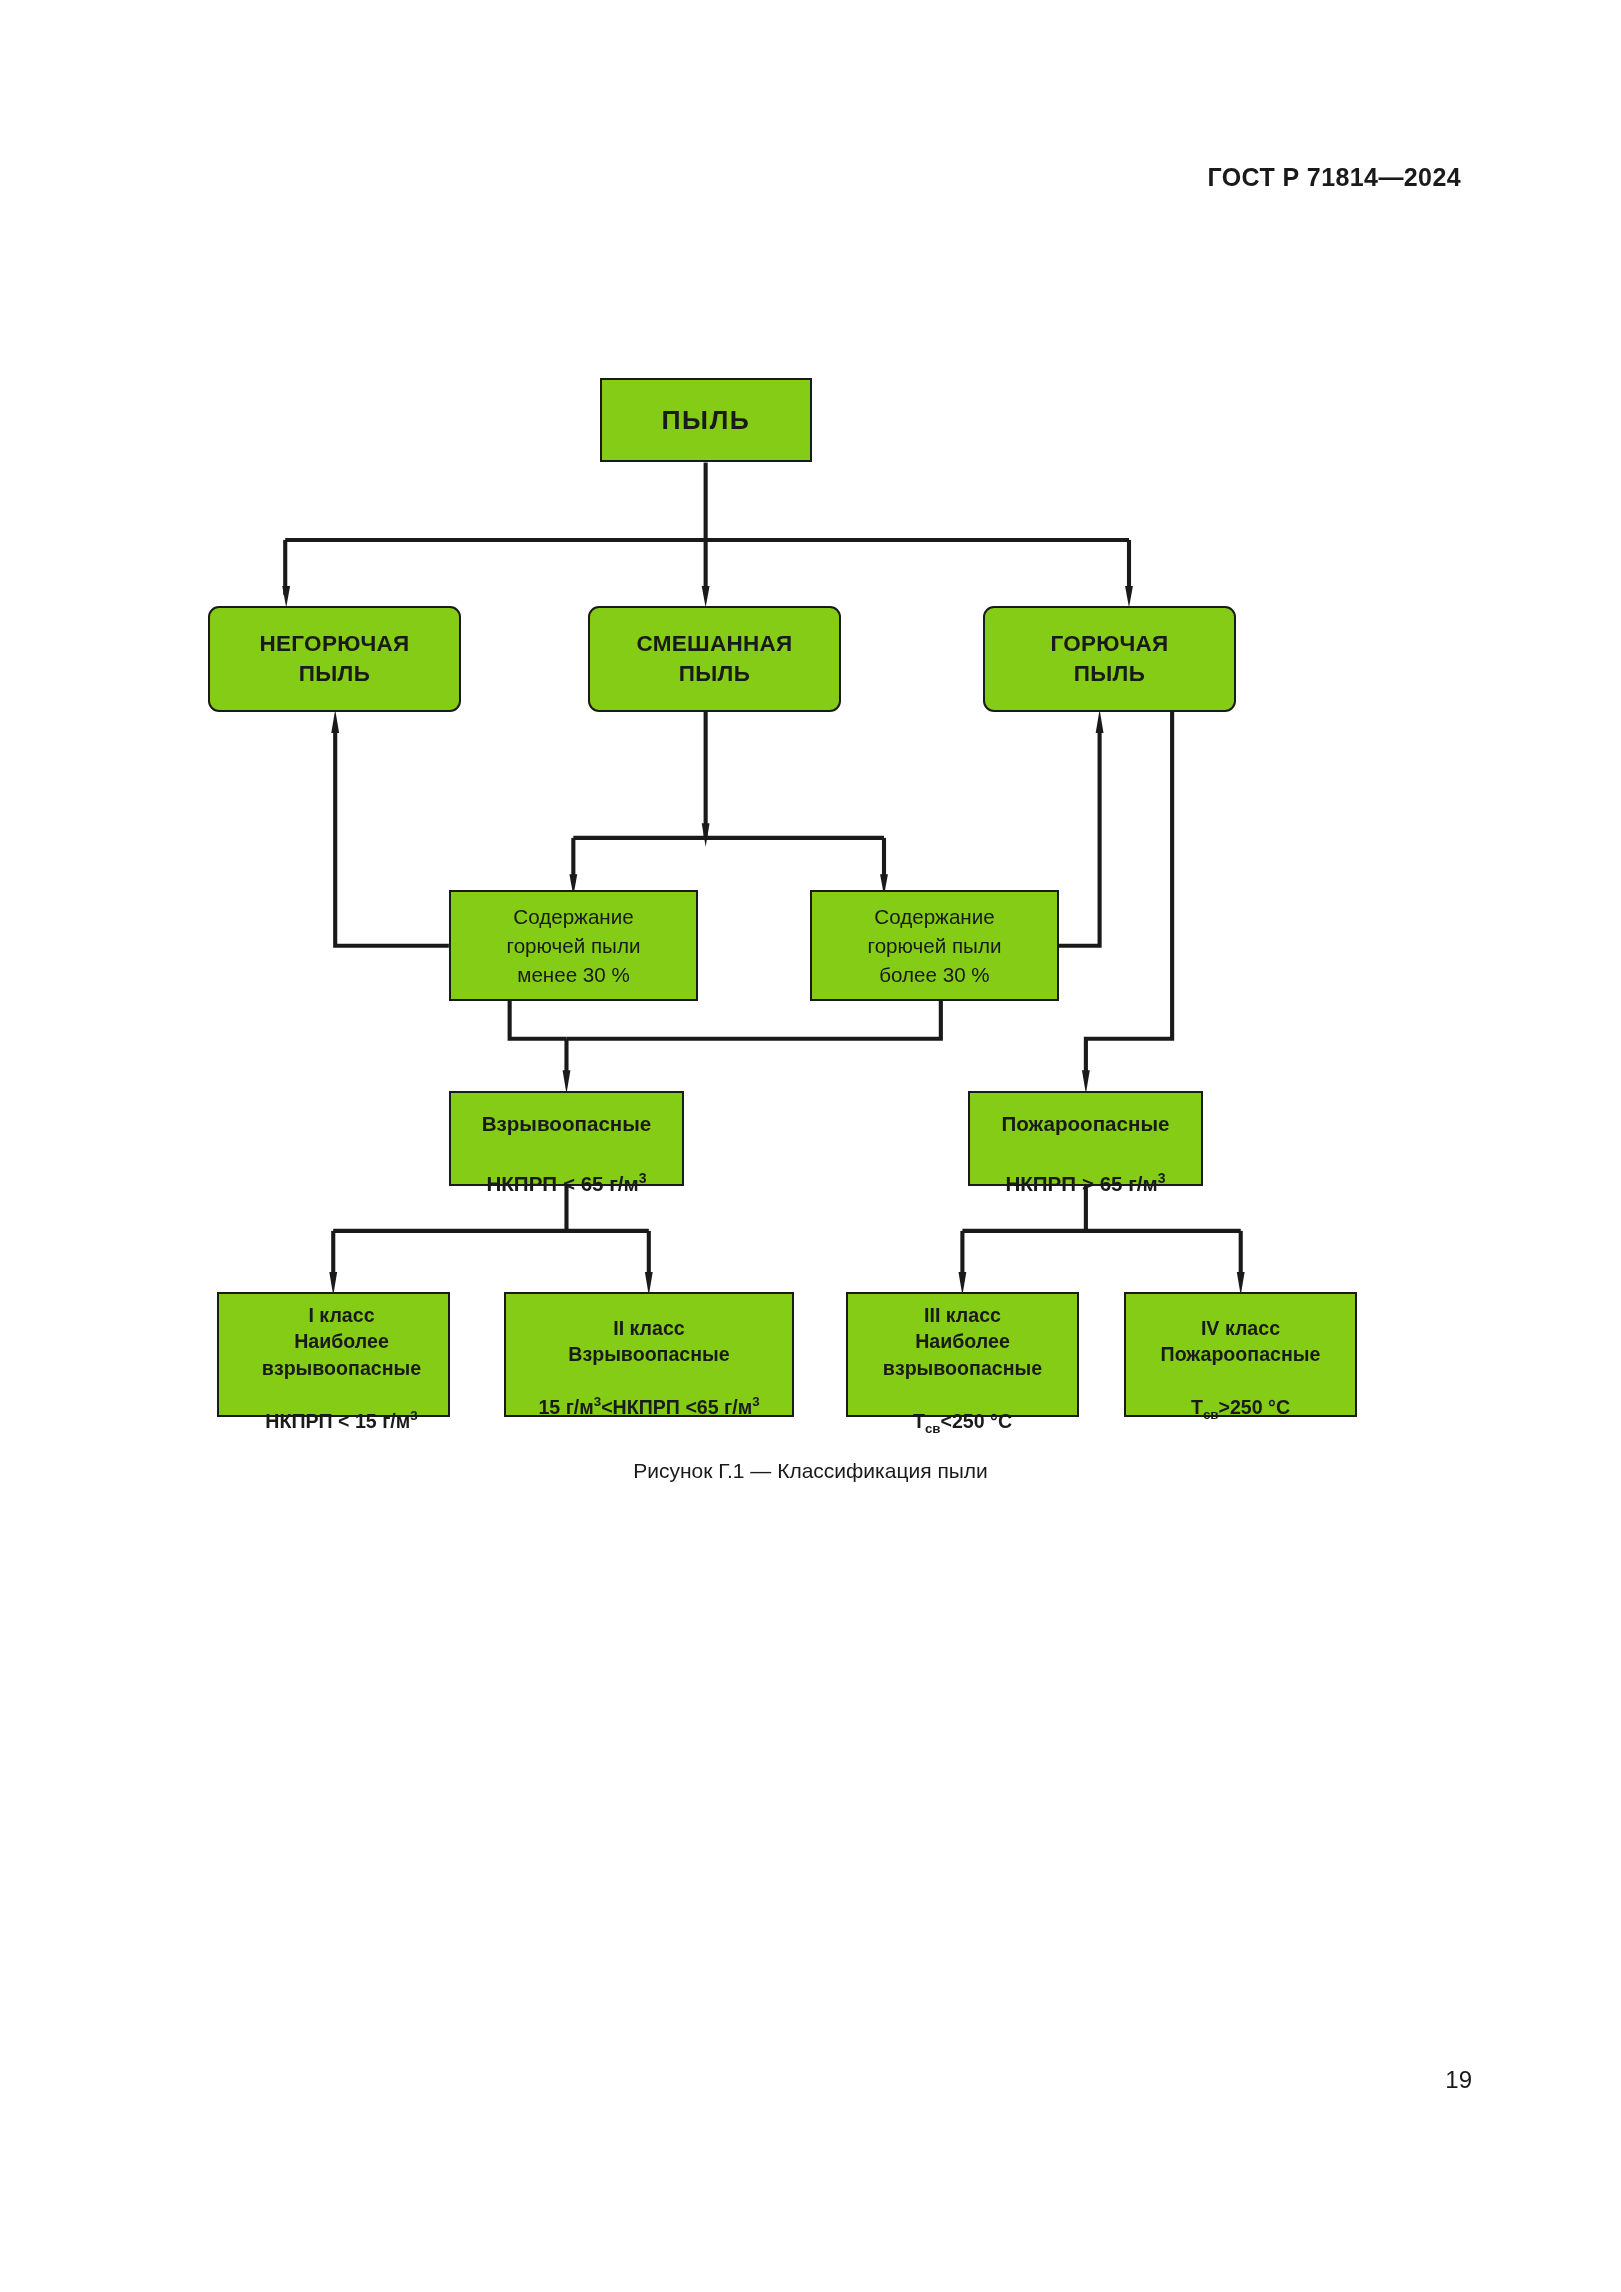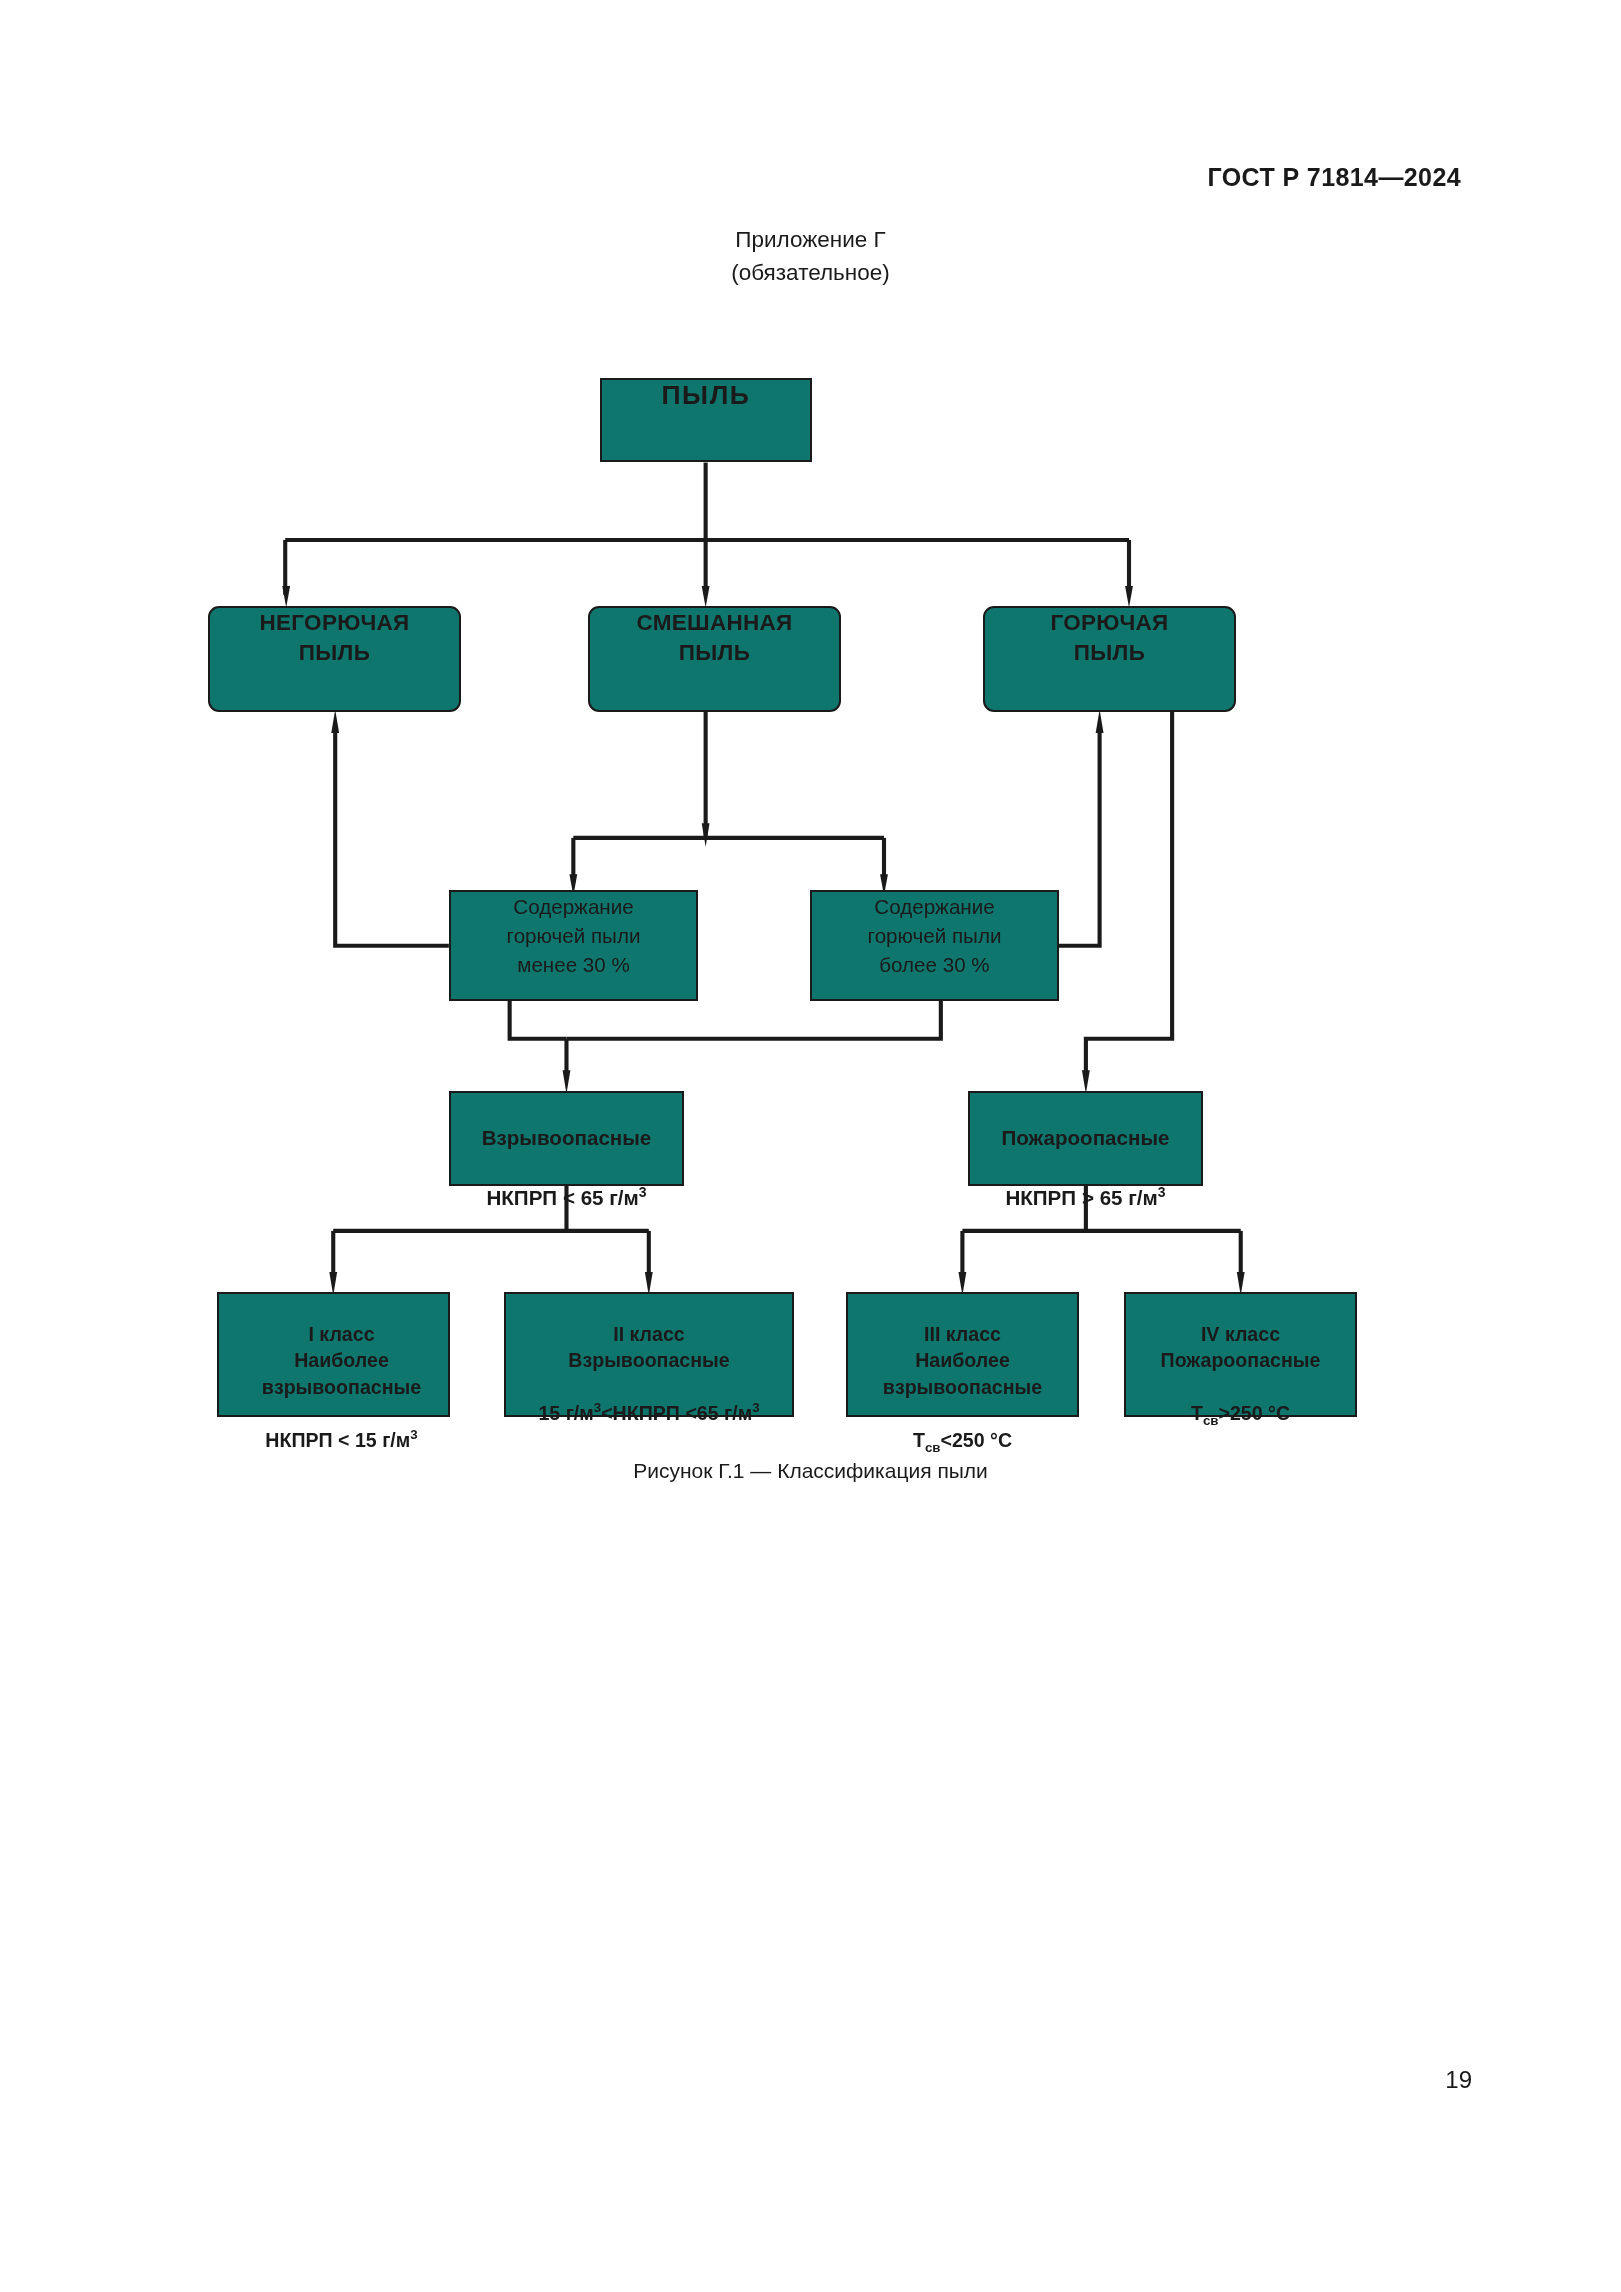--- a/index.html
+++ b/index.html
@@ -76,22 +76,23 @@
     left: 0;
     width: 1621px;
     height: 1568px;
     overflow: visible;
   }
   
   .node {
     position: absolute;
     box-sizing: border-box;
     border: 2.9px solid #1a1a1a;
-    background: #0f766e;
+    background: #84cc16;
     display: flex;
+    align-items: center;
     justify-content: center;
     text-align: center;
     white-space: pre-line;
     z-index: 3;
   }
   .node .txt {
     display: block;
     white-space: pre-line;
   }
   .n-root {
@@ -136,22 +137,20 @@
     line-height: 0;
   }
 </style>
 </head>
 <body>
 
 <div class="page">
 
   <div class="doc-header">ГОСТ Р 71814—2024</div>
 
-  <div class="annex-title">Приложение Г
-(обязательное)</div>
 
 
   <div class="diagram">
 
     <svg viewBox="0 0 1654 1600" xmlns="http://www.w3.org/2000/svg">
       <defs>
         <marker id="arrow-down" viewBox="0 0 12 14" refX="6" refY="13" markerWidth="11" markerHeight="13" orient="auto-start-reverse">
           <path d="M 6 14 L 0.8 0 L 11.2 0 Z" fill="#1a1a1a"></path>
         </marker>
       </defs>

